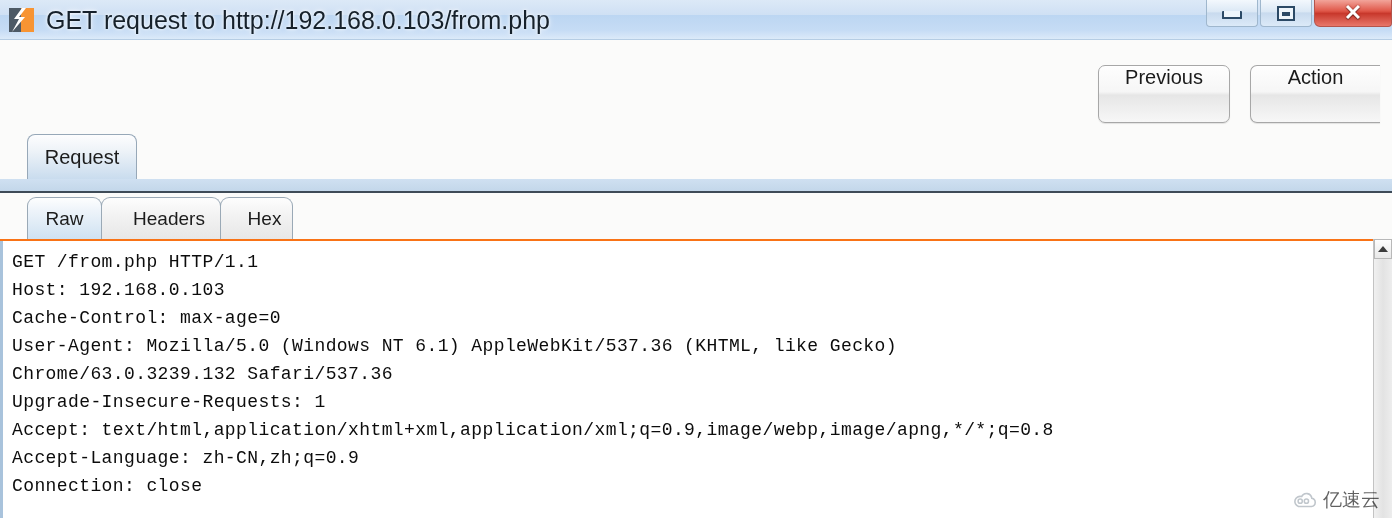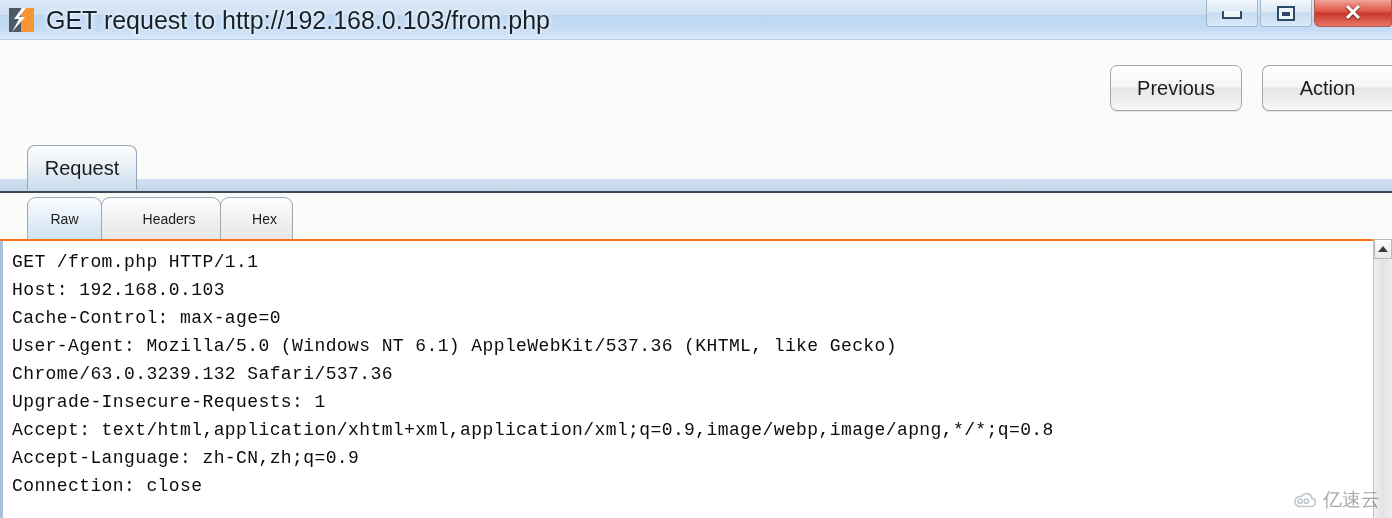--- a/index.html
+++ b/index.html
@@ -109,41 +109,41 @@
     background: #fbfbfa;
   }
 
   
   .topbar {
     position: absolute; right: 0; top: 25px;
     display: flex; gap: 20px;
     padding-right: 0;
   }
   .jbutton {
-    width: 132px; height: 46px;
+    width: 132px; height: 58px;
     box-sizing: border-box;
     border: 1px solid #a7a7a7;
     border-radius: 7px;
     background: linear-gradient(to bottom, #fefefe 0%, #f6f6f6 46%, #e6e6e6 52%, #f7f7f7 100%);
     color: #1b1b1b;
     font-size: 20px;
-    display: flex; align-items: center; justify-content: center;
+    display: flex; justify-content: center;
     box-shadow: 0 1px 1px rgba(0,0,0,.10), inset 0 1px 0 #ffffff;
     cursor: default;
   }
-  .jbutton.last { width: 130px; margin-right: 0; border-right: none;
+  .jbutton.last { width: 130px; margin-right: 12px; border-right: none;
     border-radius: 7px 0 0 7px; }
 
   
   .tabrow1 {
     position: absolute; left: 0; top: 94px;
     width: 1392px; height: 45px;
   }
   .tab {
-    position: absolute; top: 11px;
+    position: absolute; top: 0;
     height: 45px;
     box-sizing: border-box;
     border: 1px solid #97a8b8;
     border-bottom: none;
     border-radius: 8px 8px 0 0;
     display: flex; align-items: center; justify-content: center;
     font-size: 20px;
     color: #1c1c1c;
     cursor: default;
   }
@@ -168,21 +168,21 @@
     width: 1392px; height: 42px;
   }
   .tab2 {
     position: absolute; top: 0;
     height: 42px;
     box-sizing: border-box;
     border: 1px solid #9aa9b6;
     border-bottom: none;
     border-radius: 9px 9px 0 0;
     display: flex; align-items: center; justify-content: center;
-    font-size: 14px;
+    font-size: 19px;
     color: #1c1c1c;
     cursor: default;
   }
   .tab2.sel {
     background: linear-gradient(to bottom, #fdfefe 0%, #eef4fa 30%, #cfe2f2 100%);
     z-index: 3;
   }
   .tab2.unsel {
     background: linear-gradient(to bottom, #fdfdfd 0%, #f3f3f3 40%, #e7e7e7 100%);
     z-index: 2;
@@ -245,21 +245,21 @@
   }
 
   
   .watermark {
     position: absolute; right: 12px; bottom: 5px;
     display: flex; align-items: center; gap: 5px;
     opacity: .62;
     pointer-events: none;
   }
   .watermark .wm-text {
-    font-size: 19px; color: #737373;
+    font-size: 19px; color: #000000;
     font-family: "DejaVu Sans", sans-serif;
   }
   .cloud-ico { width: 26px; height: 17px; }
 </style>
 </head>
 <body>
 
 <div id="app">
 
   <div class="titlebar">

